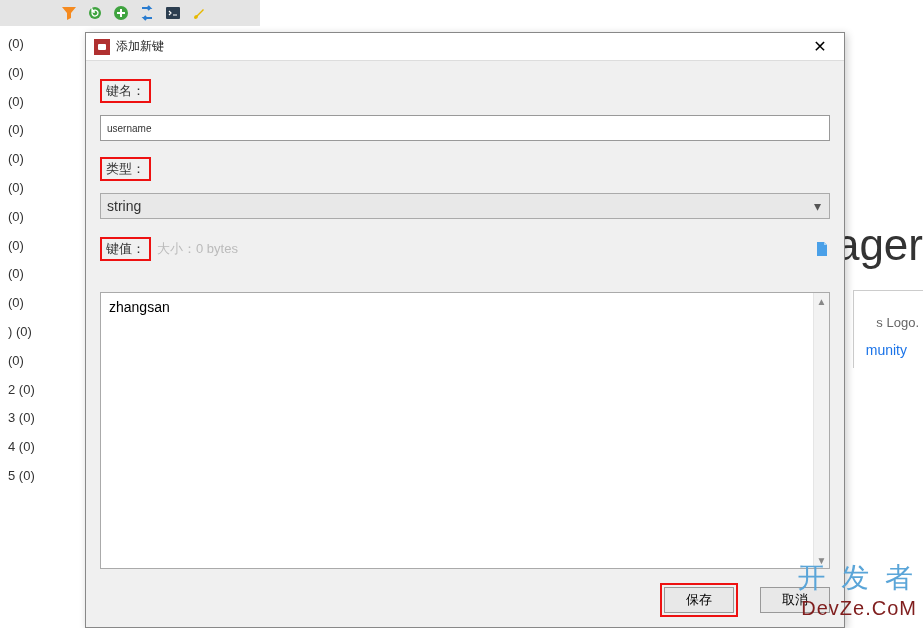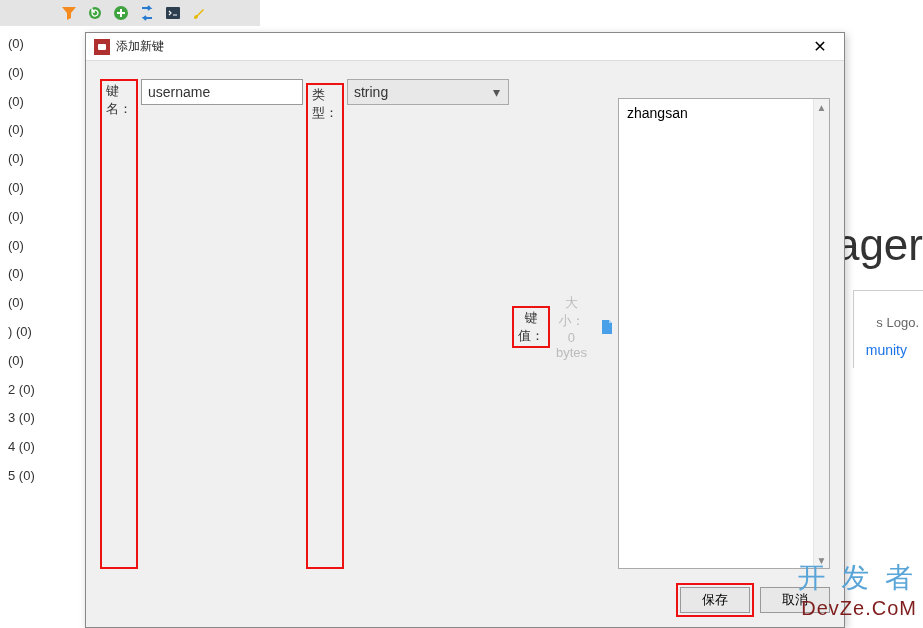--- a/index.html
+++ b/index.html
@@ -79,37 +79,37 @@
     .close-btn {
       width: 40px; height: 26px;
       display: flex; align-items: center; justify-content: center;
       font-size: 16px;
       cursor: pointer;
     }
     .dialog-body {
       flex: 1;
       padding: 18px 14px 8px 14px;
       display: flex;
-      flex-direction: row;
-      gap: 3px;
+      flex-direction: column;
+      gap: 12px;
     }
     .field-label {
       font-size: 13px;
       color: #333;
       padding: 2px 2px;
       width: fit-content;
     }
     .hl { border: 2px solid #e11; padding: 1px 4px; }
     .input-text {
       width: 100%;
       height: 26px;
       border: 1px solid #999;
       background: #fff;
       padding: 2px 6px;
-      font-size: 14px;
+      font-size: 10px;
       color: #333;
     }
     .select {
       width: 100%;
       height: 26px;
       border: 1px solid #aaa;
       background: #e8e8e8;
       padding: 2px 6px;
       font-size: 14px;
       color: #333;
@@ -156,21 +156,21 @@
       background: #f2f2f2;
       position: relative;
       border-left: 1px solid #e5e5e5;
     }
     .sb-arrow { position: absolute; left: 0; width: 100%; height: 16px; display: flex; align-items: center; justify-content: center; color: #888; font-size: 10px; }
     .sb-arrow.top { top: 0; }
     .sb-arrow.bottom { bottom: 0; }
     .btn-row {
       display: flex;
       justify-content: flex-end;
-      gap: 10px;
+      gap: 26px;
       padding: 10px 14px 14px 14px;
     }
     .btn {
       width: 70px;
       height: 26px;
       background: #e8e8e8;
       border: 1px solid #999;
       font-size: 13px;
       display: flex;
       align-items: center;

